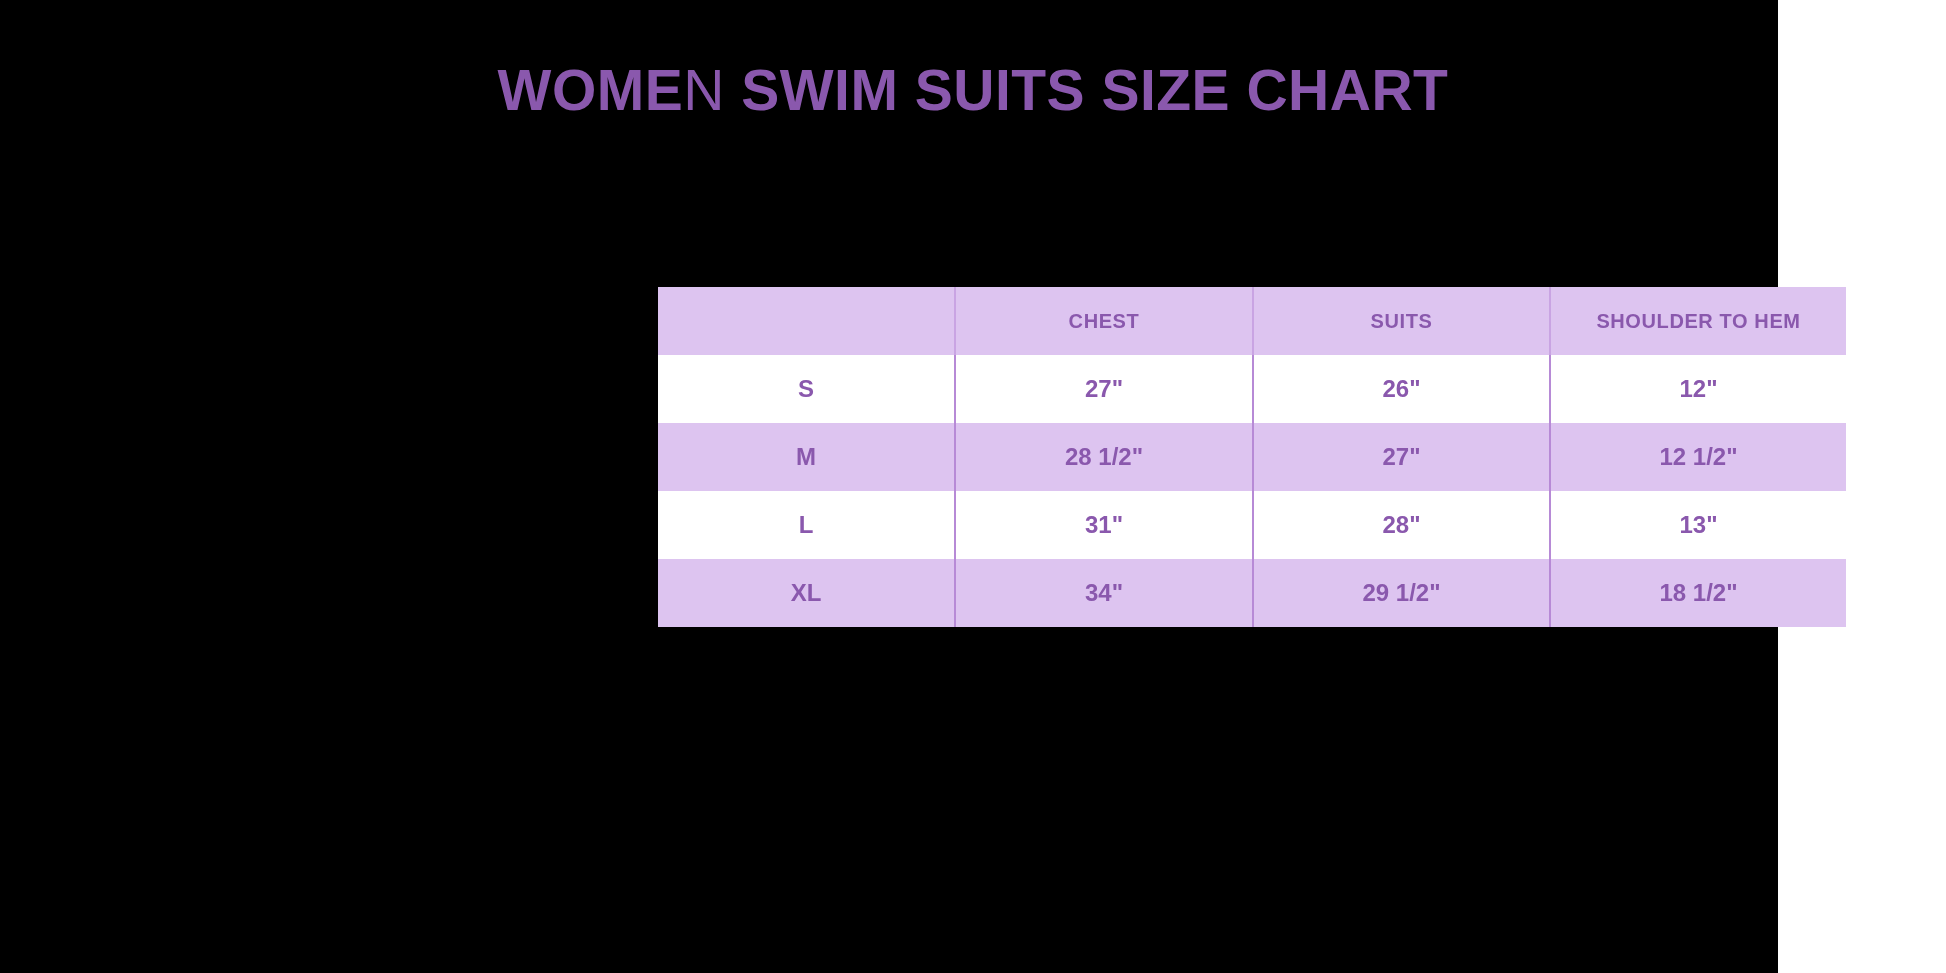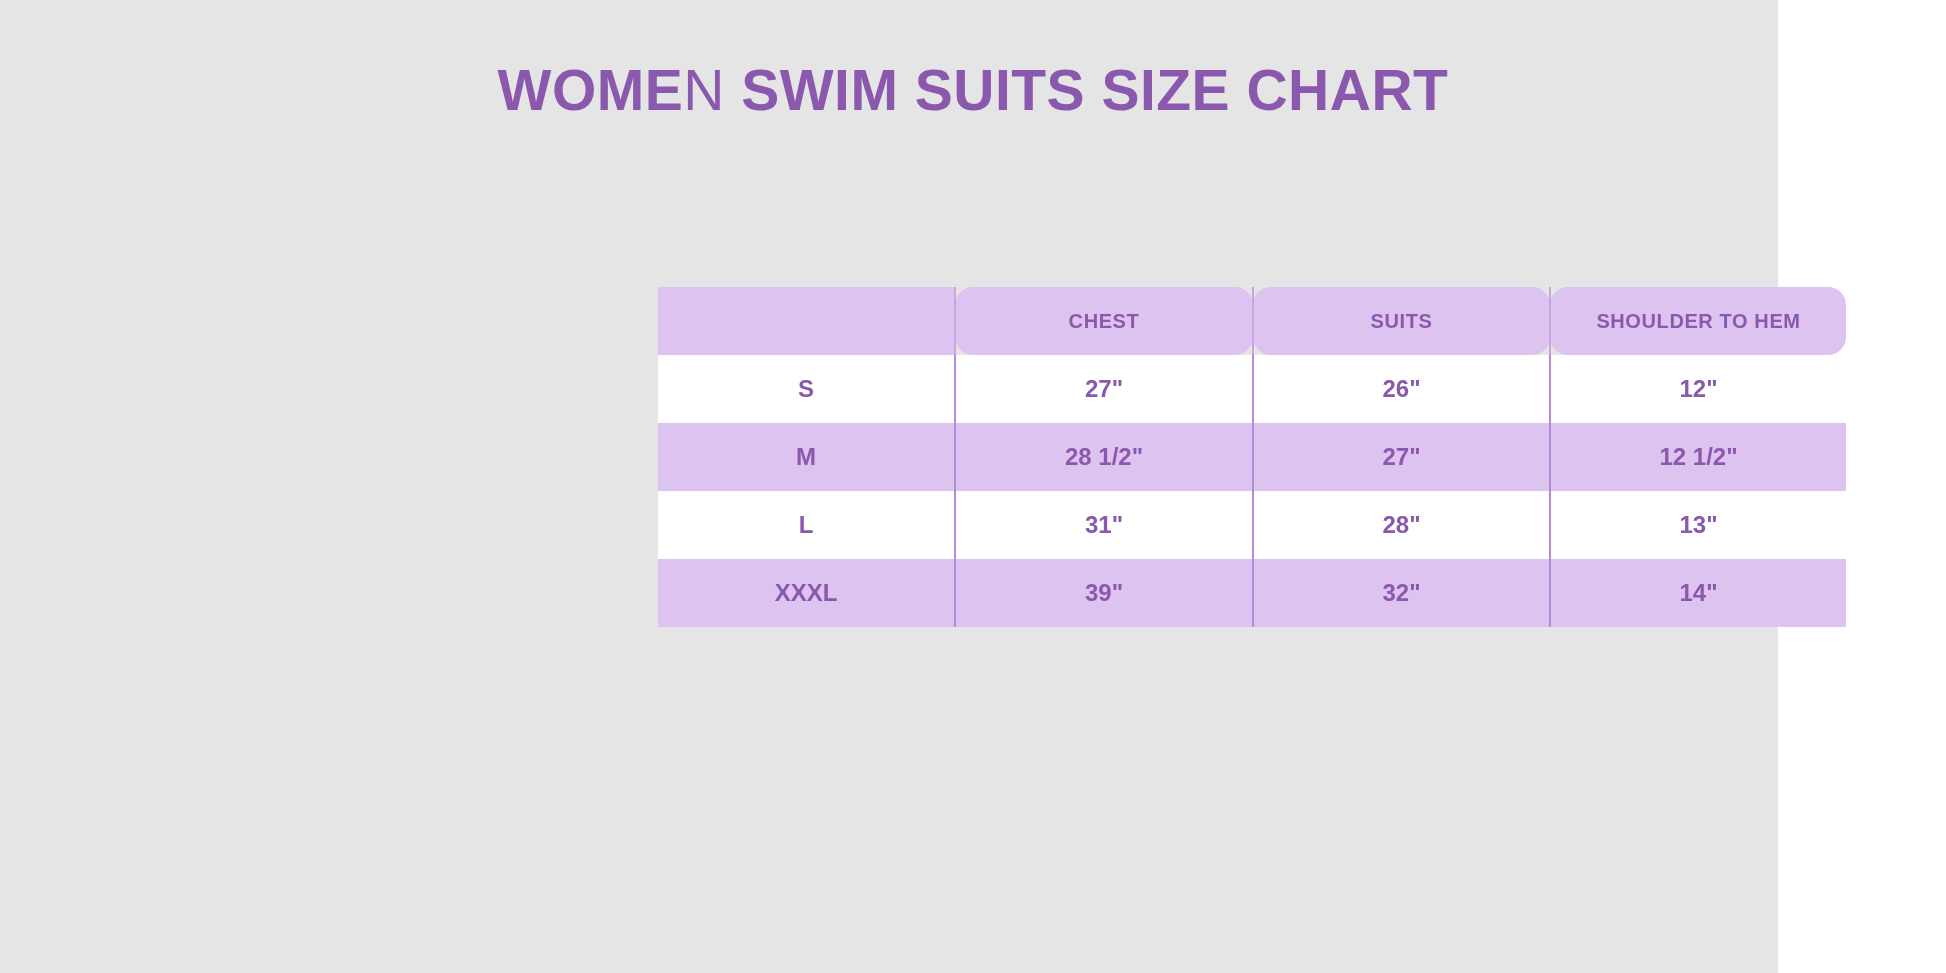--- a/index.html
+++ b/index.html
@@ -10,21 +10,21 @@
     height: 973px;
     background: #ffffff;
     font-family: "Liberation Sans", "DejaVu Sans", sans-serif;
     overflow: hidden;
   }
 
   #page {
     position: relative;
     width: 1778px;
     height: 973px;
-    background: #e5e5e5;
+    background: #000000;
   }
 
   
   #chart-title {
     position: absolute;
     left: 0;
     top: 62px;
     width: 1946px;
     text-align: center;
     color: #8a58ad;
@@ -77,21 +77,21 @@
 
   #size-table tbody td { font-size: 24px; }
   #size-table tbody td.cell-size { font-size: 24px; }
 
   
   #size-table thead th.rule,
   #size-table tbody td.rule {
     border-left: 2px solid #b78ad6;
   }
   
-  #size-table thead th.rule { border-left-color: #c9a4e3; border-radius: 18px; }
+  #size-table thead th.rule { border-left-color: #c9a4e3; }
 </style>
 </head>
 <body>
 
 <div id="page">
 
   <h1 id="chart-title"><span class="t-main">WOME</span><span class="t-light">N</span><span class="t-main"> SWIM SUITS SIZE CHART</span></h1>
 
   <table id="size-table">
     <colgroup>
@@ -121,21 +121,21 @@
           <td class="rule">27"</td>
           <td class="rule">12 1/2"</td>
         </tr>
         <tr class="row-white">
           <td class="cell-size">L</td>
           <td class="rule">31"</td>
           <td class="rule">28"</td>
           <td class="rule">13"</td>
         </tr>
         <tr class="row-tint">
-          <td class="cell-size">XXXL</td>
-          <td class="rule">39"</td>
-          <td class="rule">32"</td>
-          <td class="rule">14"</td>
+          <td class="cell-size">XL</td>
+          <td class="rule">34"</td>
+          <td class="rule">29 1/2"</td>
+          <td class="rule">18 1/2"</td>
         </tr>
       </tbody>
   </table>
 
 </div>
 
 </body></html>

